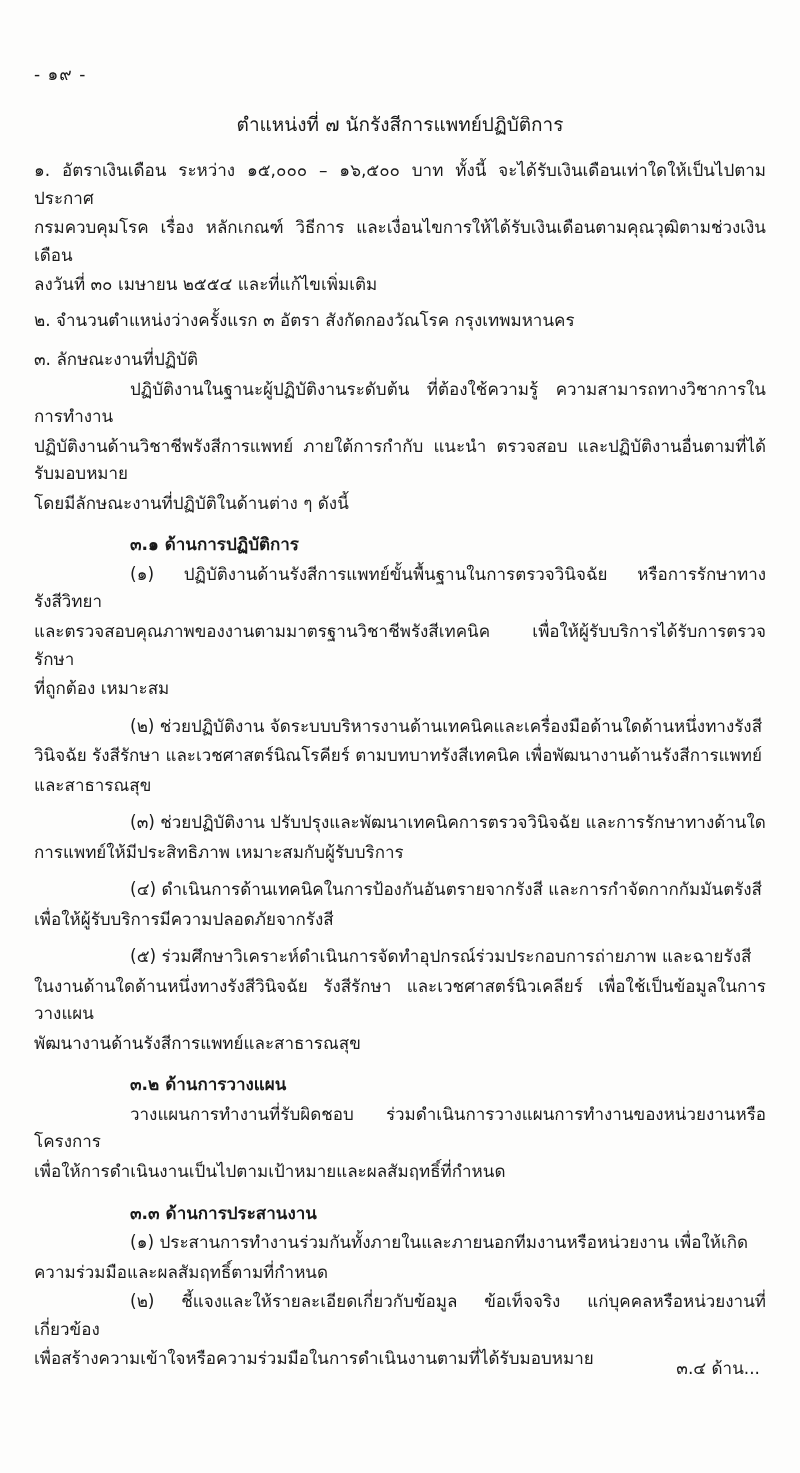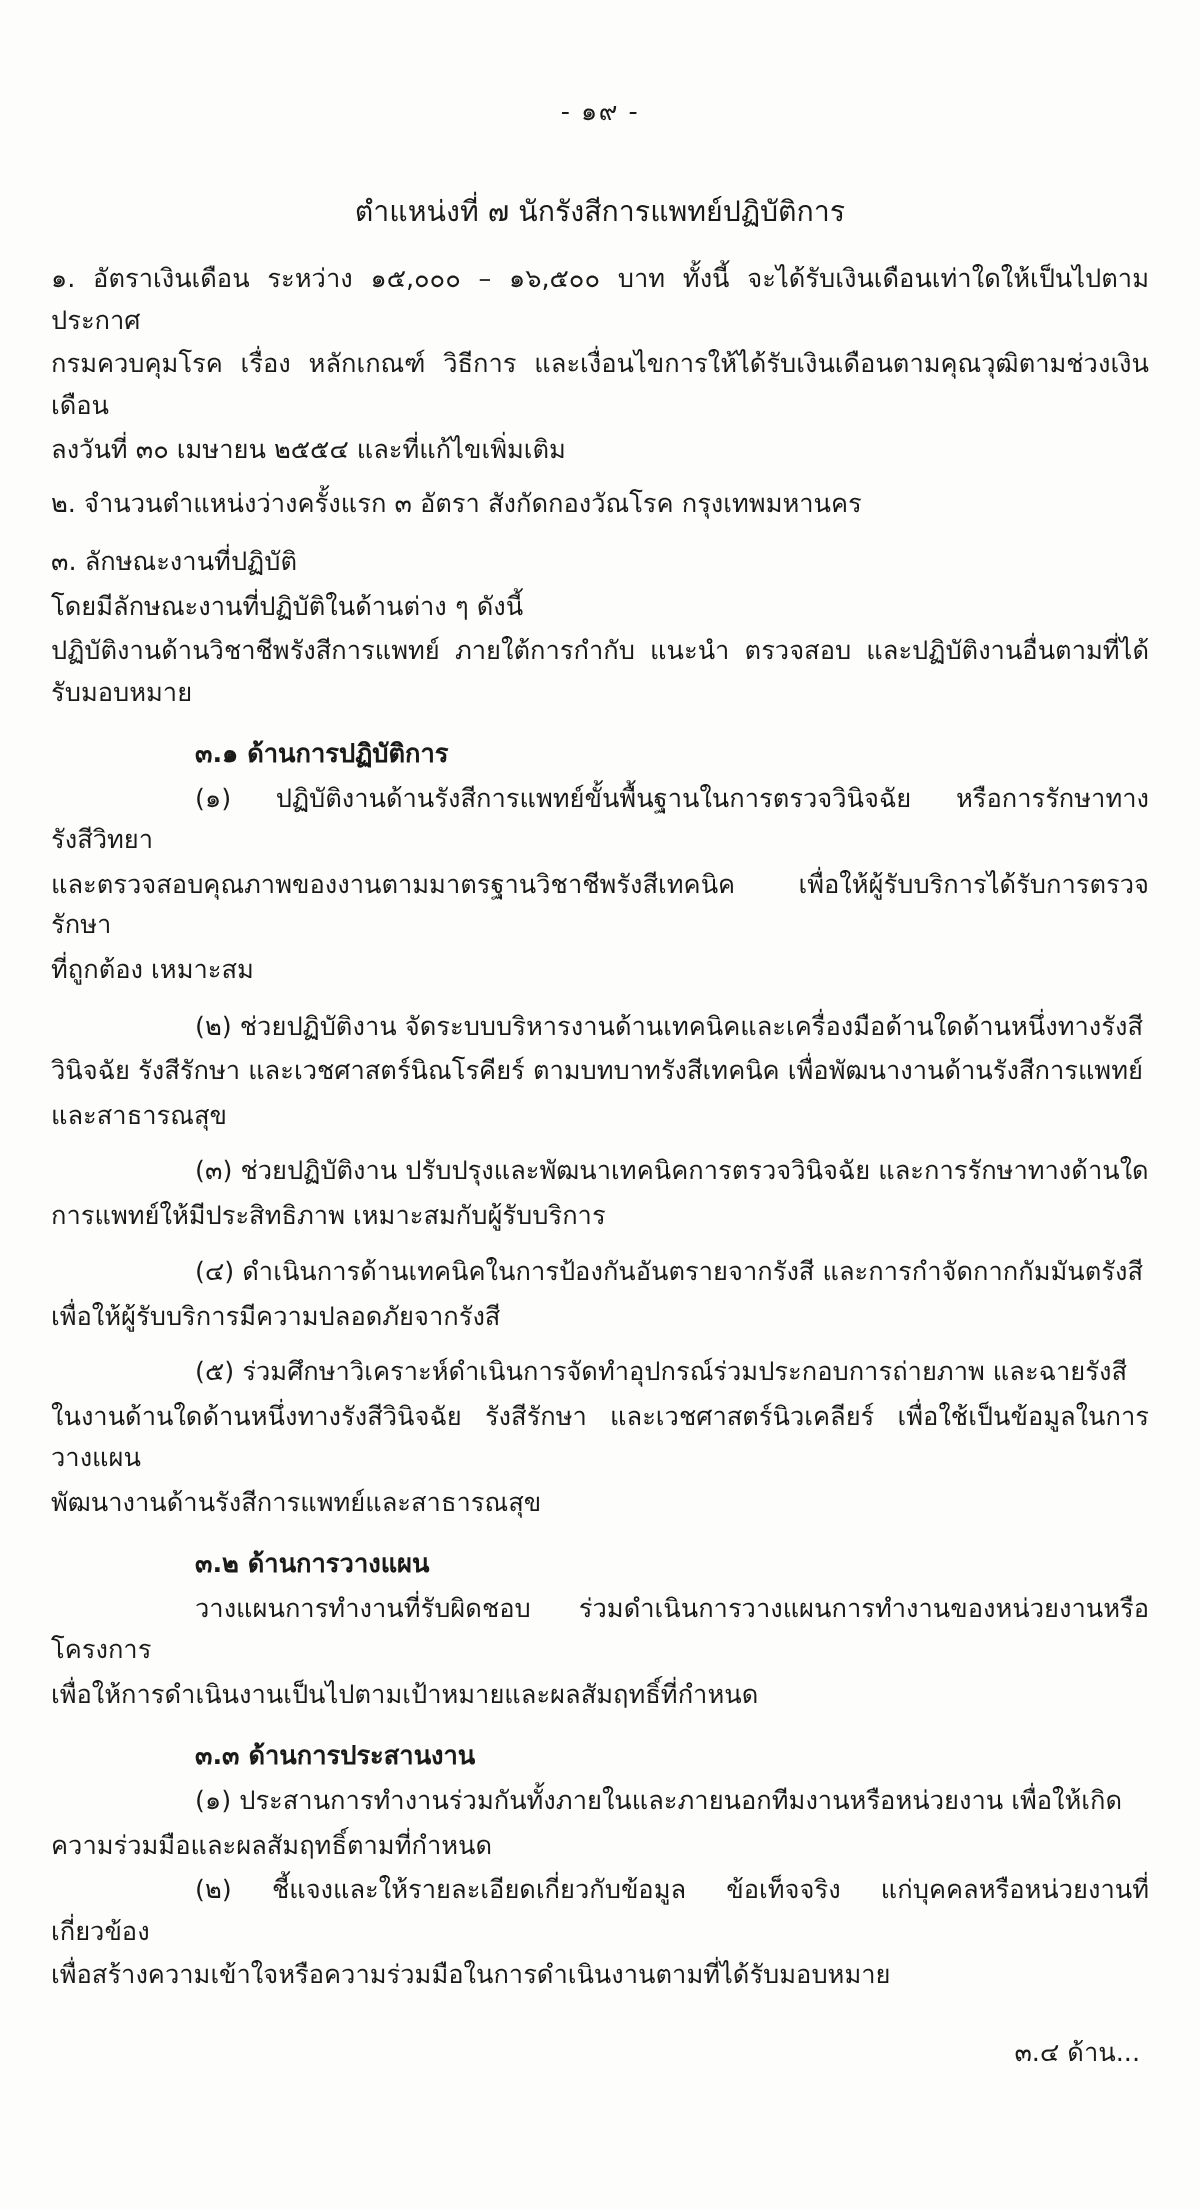--- a/index.html
+++ b/index.html
@@ -16,24 +16,24 @@
   }
   .page {
     position: relative;
     width: 800px;
     min-height: 1473px;
     box-sizing: border-box;
     padding: 60px 34px 40px 34px;
     background: #fdfdfc;
   }
   .page-number {
-    text-align: center;
+    text-align: left;
     font-size: 17px;
     letter-spacing: 1px;
-    margin: 0 0 38px 0;
+    margin: 0 0 22px 0;
   }
   .doc-title {
     text-align: center;
     font-size: 19px;
     font-weight: normal;
     margin: 0 0 18px 0;
   }
   p {
     margin: 0 0 2px 0;
     font-size: 17px;
@@ -80,22 +80,23 @@
     <p>กรมควบคุมโรค เรื่อง หลักเกณฑ์ วิธีการ และเงื่อนไขการให้ได้รับเงินเดือนตามคุณวุฒิตามช่วงเงินเดือน</p>
     <p>ลงวันที่ ๓๐ เมษายน ๒๕๕๔ และที่แก้ไขเพิ่มเติม</p>
   </div>
 
   <div class="block">
     <p>๒. จำนวนตำแหน่งว่างครั้งแรก ๓ อัตรา สังกัดกองวัณโรค กรุงเทพมหานคร</p>
   </div>
 
   <div class="block">
     <p class="heading-main">๓. ลักษณะงานที่ปฏิบัติ</p>
+    <p class="indent-2">ปฏิบัติงานในฐานะผู้ปฏิบัติงานระดับต้น ที่ต้องใช้ความรู้ ความสามารถทางวิชาการในการทำงาน</p>
+    <p>ปฏิบัติงานด้านวิชาชีพรังสีการแพทย์ ภายใต้การกำกับ แนะนำ ตรวจสอบ และปฏิบัติงานอื่นตามที่ได้รับมอบหมาย</p>
     <p>โดยมีลักษณะงานที่ปฏิบัติในด้านต่าง ๆ ดังนี้</p>
-    <p>ปฏิบัติงานด้านวิชาชีพรังสีการแพทย์ ภายใต้การกำกับ แนะนำ ตรวจสอบ และปฏิบัติงานอื่นตามที่ได้รับมอบหมาย</p>
   </div>
 
   <div class="block">
     <p class="heading-sub">๓.๑ ด้านการปฏิบัติการ</p>
 
     <div>
       <p class="indent-2">(๑) ปฏิบัติงานด้านรังสีการแพทย์ขั้นพื้นฐานในการตรวจวินิจฉัย หรือการรักษาทางรังสีวิทยา</p>
       <p>และตรวจสอบคุณภาพของงานตามมาตรฐานวิชาชีพรังสีเทคนิค เพื่อให้ผู้รับบริการได้รับการตรวจรักษา</p>
       <p>ที่ถูกต้อง เหมาะสม</p>
     </div>

